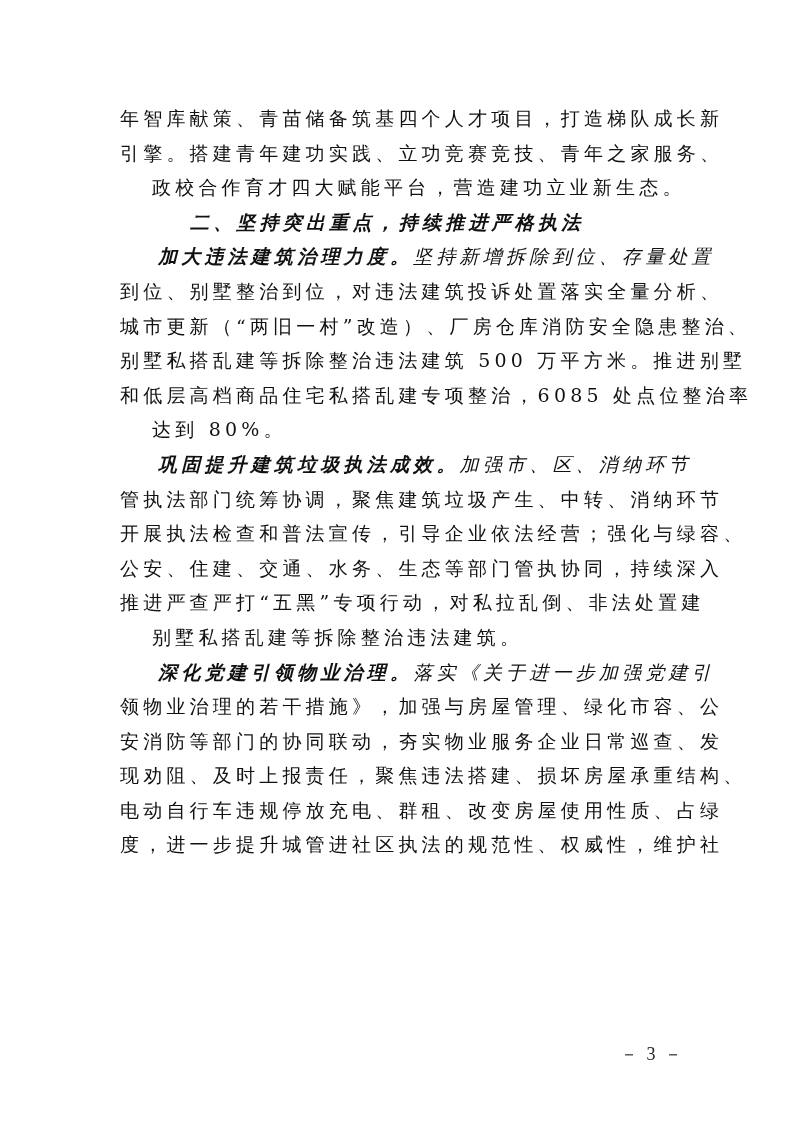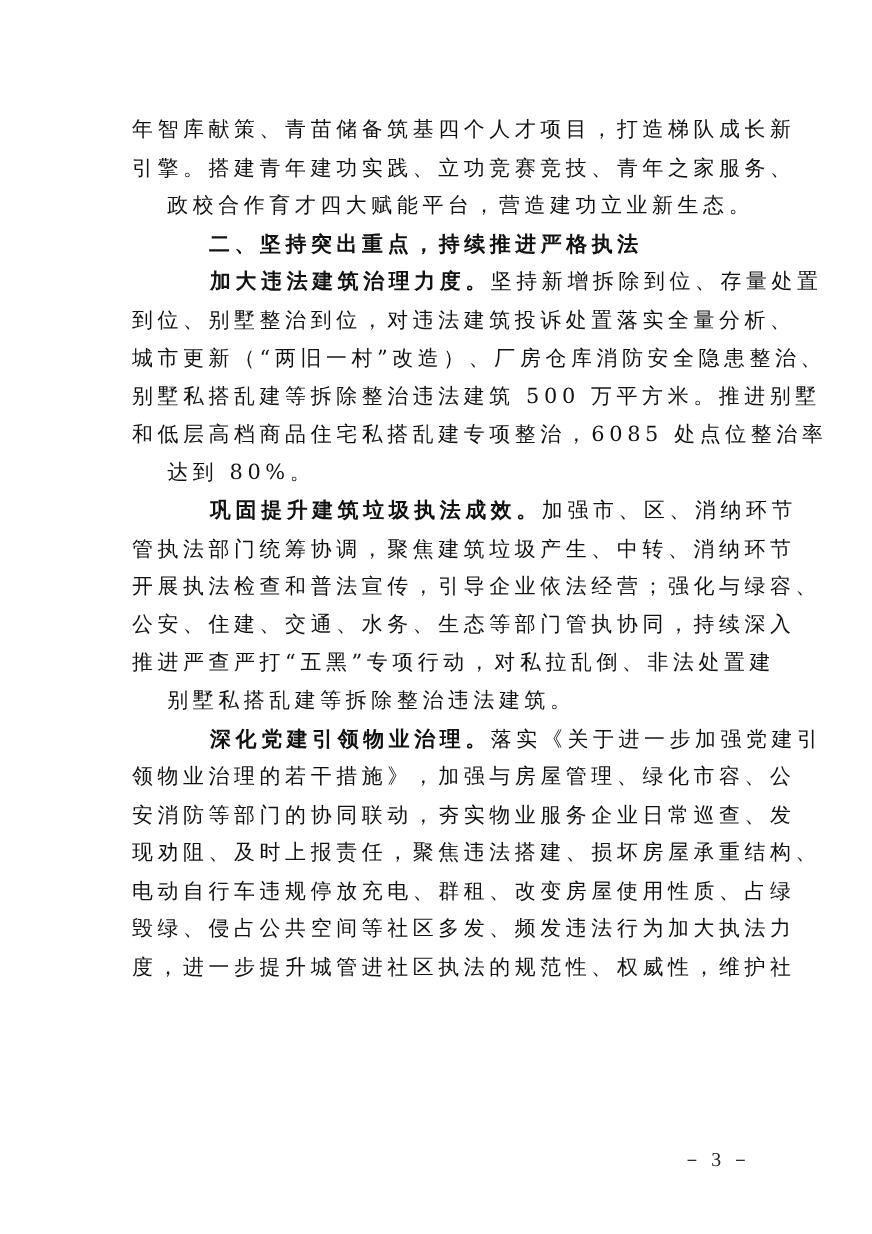--- a/index.html
+++ b/index.html
@@ -4,23 +4,23 @@
 <style>
   html, body { margin: 0; padding: 0; background: #ffffff; }
   body { width: 793px; height: 1122px; position: relative; overflow: hidden; }
   .page { position: absolute; left: 0; top: 0; width: 793px; height: 1122px; background: #fff; }
   .body-text {
     position: absolute; left: 120px; top: 101px; width: 552px;
     font-family: "DejaVu Serif", "Liberation Serif", serif;
     font-size: 19px; line-height: 34.6px; color: #111;
     letter-spacing: 4.2px; text-align: justify;
   }
-  .indent { text-indent: 2em; }
+  .indent { text-indent: 2em; font-style: italic; }
   .heading { font-family: "DejaVu Sans", "Liberation Sans", sans-serif; font-weight: bold; }
-  .lead { font-weight: bold; margin-left: 33px; }
+  .lead { font-weight: bold; }
   .line { display: block; white-space: nowrap; text-align-last: justify; text-align: justify; }
   .last { text-align-last: left; margin-left: 32px; }
   .page-number {
     position: absolute; left: 620px; top: 1042px;
     font-family: "Liberation Serif", serif; font-size: 18px; color: #222; letter-spacing: 2px;
   }
 </style>
 </head>
 <body>
 
@@ -44,18 +44,17 @@
     <span class="line">开展执法检查和普法宣传，引导企业依法经营；强化与绿容、</span>
     <span class="line">公安、住建、交通、水务、生态等部门管执协同，持续深入</span>
     <span class="line">推进严查严打“五黑”专项行动，对私拉乱倒、非法处置建</span>
     <span class="line last">别墅私搭乱建等拆除整治违法建筑。</span>
 
     <span class="line indent"><b class="lead">深化党建引领物业治理。</b><span>落实《关于进一步加强党建引</span></span>
     <span class="line">领物业治理的若干措施》，加强与房屋管理、绿化市容、公</span>
     <span class="line">安消防等部门的协同联动，夯实物业服务企业日常巡查、发</span>
     <span class="line">现劝阻、及时上报责任，聚焦违法搭建、损坏房屋承重结构、</span>
     <span class="line">电动自行车违规停放充电、群租、改变房屋使用性质、占绿</span>
-    <span class="line">毁绿、侵占公共空间等社区多发、频发违法行为加大执法力</span>
     <span class="line">度，进一步提升城管进社区执法的规范性、权威性，维护社</span>
   </div>
 
   <div class="page-number">－ 3 －</div>
 </div>
 
 </body></html>

